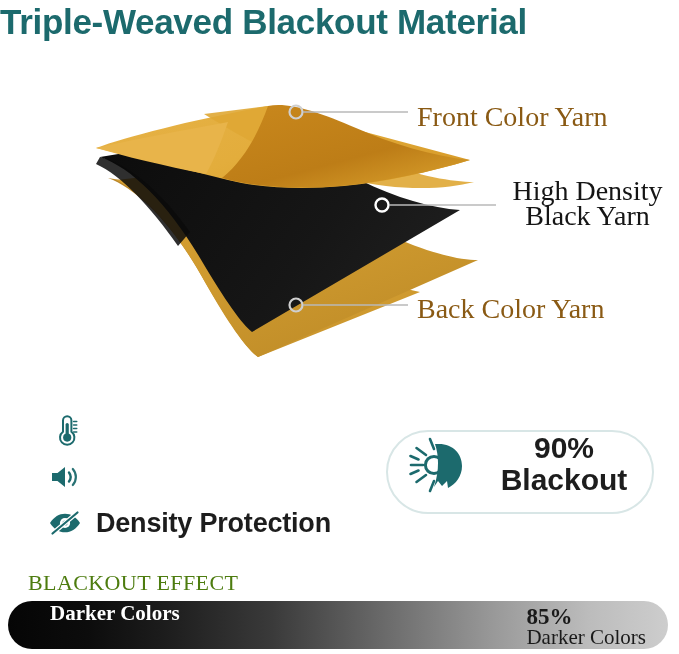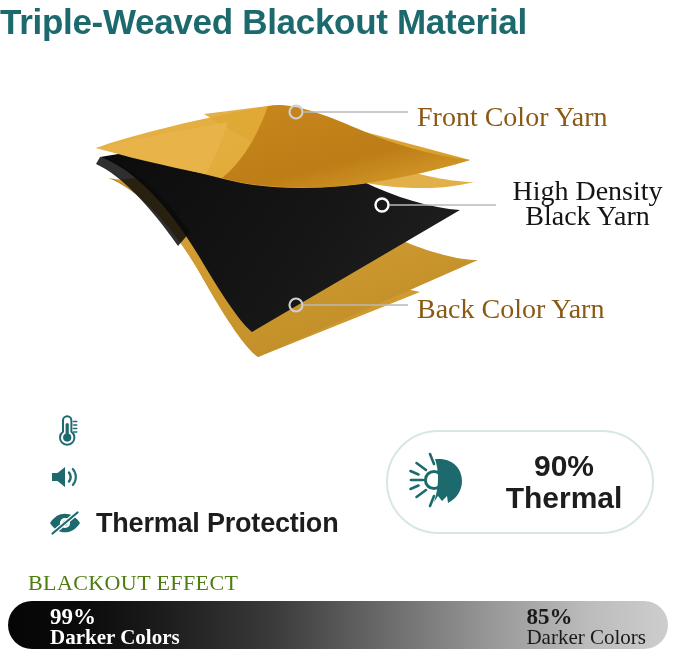--- a/index.html
+++ b/index.html
@@ -101,26 +101,26 @@
     letter-spacing: -0.2px;
     white-space: nowrap;
   }
 
   
   #badge {
     position: absolute;
     left: 386px;
     top: 430px;
     width: 268px;
-    height: 104px;
+    height: 84px;
     border: 2px solid #d8e6e6;
     border-radius: 52px;
     background: #ffffff;
     display: flex;
-    align-items: center;
+    align-items: flex-start;
     box-sizing: border-box;
   }
   #badge-icon {
     width: 92px;
     flex: 0 0 92px;
     display: flex;
     align-items: center;
     justify-content: center;
     margin-left: 6px;
   }
@@ -302,21 +302,21 @@
   <div class="feature-row">
     <span class="feature-icon">
       <svg width="36" height="28" viewBox="0 0 36 28" xmlns="http://www.w3.org/2000/svg">
         <path d="M3 14c4-6.2 9-9.3 15-9.3S29 7.8 33 14c-4 6.2-9 9.3-15 9.3S7 20.2 3 14z" fill="#1c6a6d"></path>
         <circle cx="18" cy="14" r="5.1" fill="#ffffff"></circle>
         <circle cx="18" cy="14" r="2.6" fill="#1c6a6d"></circle>
         <path d="M5.5 24.5L30.5 3.5" stroke="#ffffff" stroke-width="4.4" stroke-linecap="round"></path>
         <path d="M5.5 24.5L30.5 3.5" stroke="#1c6a6d" stroke-width="2.2" stroke-linecap="round"></path>
       </svg>
     </span>
-    <span class="feature-label">Thermal Protection</span>
+    <span class="feature-label">Density Protection</span>
   </div>
 </div>
 
 <div id="badge">
   <span id="badge-icon">
     <svg width="74" height="70" viewBox="0 0 74 70" xmlns="http://www.w3.org/2000/svg">
 
       <g stroke="#1c6a6d" stroke-width="2.6" stroke-linecap="round">
         <path d="M20 33h-12"></path>
         <path d="M23 23l-9.5-7"></path>
@@ -327,28 +327,27 @@
         <path d="M15.5 38.5l-8 3.5"></path>
       </g>
       <circle cx="31" cy="33" r="8.6" fill="none" stroke="#1c6a6d" stroke-width="3"></circle>
 
       <path d="M36 12c14 0 23 10 23 22 0 10-6 18-14 22l-1-7-5 5-4-5-4 6
                c3-9 4-17 4-24 0-7-1-13-3-19z" fill="#1c6a6d"></path>
     </svg>
   </span>
   <span id="badge-text">
     <span>90%</span><br>
-    <span>Thermal</span>
+    <span>Blackout</span>
   </span>
 </div>
 
 <div id="effect-title">BLACKOUT EFFECT</div>
 
 <div id="bar">
   <div class="bar-side" id="bar-left">
-    <div class="bar-pct">99%</div>
     <div class="bar-sub">Darker Colors</div>
   </div>
   <div class="bar-side" id="bar-right">
     <div class="bar-pct">85%</div>
     <div class="bar-sub">Darker Colors</div>
   </div>
 </div>
 
 </body></html>

